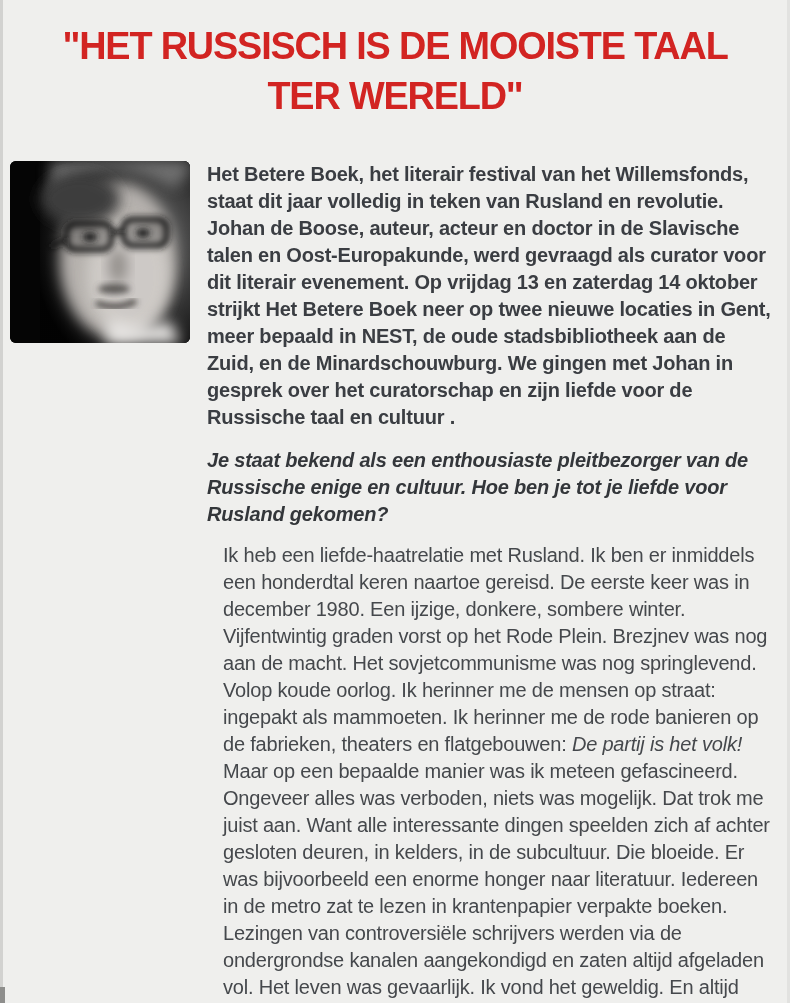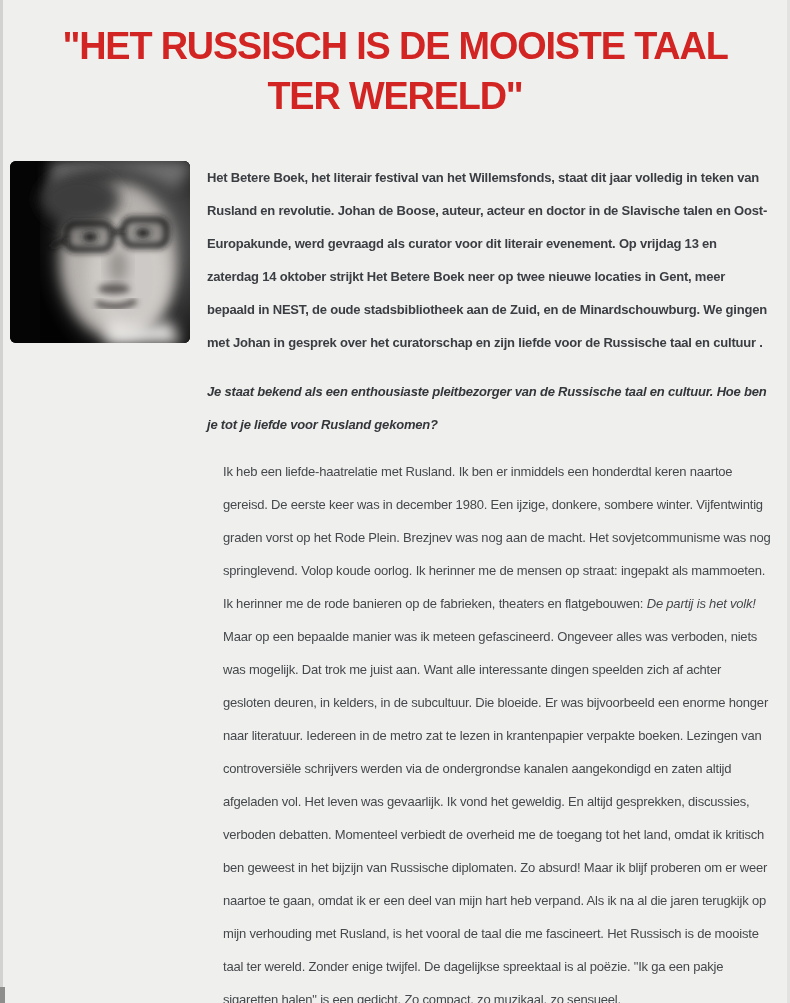--- a/index.html
+++ b/index.html
@@ -51,22 +51,22 @@
     overflow: hidden;
     background: #000;
   }
   .photo-frame svg { display: block; }
   .text-col {
     min-width: 0;
     padding-top: 0;
   }
   .text-col p {
     margin: 0 0 14px 0;
-    font-size: 13px;
-    line-height: 33px;
+    font-size: 20px;
+    line-height: 27px;
     letter-spacing: -0.2px;
   }
   p.intro {
     font-weight: 700;
     color: #3a3d42;
   }
   p.question {
     font-weight: 700;
     font-style: italic;
     color: #33363a;
@@ -133,21 +133,21 @@
 
           <path d="M95,182 L100,158 Q130,170 160,160 L170,182 Z" fill="#e8e6e4" filter="url(#soft)"></path>
         </svg>
       </div>
     </div>
 
     <div class="text-col">
 
       <p class="intro">Het Betere Boek, het literair festival van het Willemsfonds, staat dit jaar volledig in teken van Rusland en revolutie. Johan de Boose, auteur, acteur en doctor in de Slavische talen en Oost-Europakunde, werd gevraagd als curator voor dit literair evenement. Op vrijdag 13 en zaterdag 14 oktober strijkt Het Betere Boek neer op twee nieuwe locaties in Gent, meer bepaald in NEST, de oude stadsbibliotheek aan de Zuid, en de Minardschouwburg. We gingen met Johan in gesprek over het curatorschap en zijn liefde voor de Russische taal en cultuur .</p>
 
-      <p class="question">Je staat bekend als een enthousiaste pleitbezorger van de Russische taal en cultuur. Hoe ben je tot je liefde voor Rusland gekomen?</p>
+      <p class="question">Je staat bekend als een enthousiaste pleitbezorger van de Russische enige en cultuur. Hoe ben je tot je liefde voor Rusland gekomen?</p>
 
       <p class="answer"><span>Ik heb een liefde-haatrelatie met Rusland. Ik ben er inmiddels een honderdtal keren naartoe gereisd. De eerste keer was in december 1980. Een ijzige, donkere, sombere winter. Vijfentwintig graden vorst op het Rode Plein. Brezjnev was nog aan de macht. Het sovjetcommunisme was nog springlevend. Volop koude oorlog. Ik herinner me de mensen op straat: ingepakt als mammoeten. Ik herinner me de rode banieren op de fabrieken, theaters en flatgebouwen: </span><em>De partij is het volk!</em><span> Maar op een bepaalde manier was ik meteen gefascineerd. Ongeveer alles was verboden, niets was mogelijk. Dat trok me juist aan. Want alle interessante dingen speelden zich af achter gesloten deuren, in kelders, in de subcultuur. Die bloeide. Er was bijvoorbeeld een enorme honger naar literatuur. Iedereen in de metro zat te lezen in krantenpapier verpakte boeken. Lezingen van controversiële schrijvers werden via de ondergrondse kanalen aangekondigd en zaten altijd afgeladen vol. Het leven was gevaarlijk. Ik vond het geweldig. En altijd gesprekken, discussies, verboden debatten. Momenteel verbiedt de overheid me de toegang tot het land, omdat ik kritisch ben geweest in het bijzijn van Russische diplomaten. Zo absurd! Maar ik blijf proberen om er weer naartoe te gaan, omdat ik er een deel van mijn hart heb verpand. Als ik na al die jaren terugkijk op mijn verhouding met Rusland, is het vooral de taal die me fascineert. Het Russisch is de mooiste taal ter wereld. Zonder enige twijfel. De dagelijkse spreektaal is al poëzie. "Ik ga een pakje sigaretten halen" is een gedicht. Zo compact, zo muzikaal, zo sensueel.</span></p>
 
       <p class="question q-last">Het Betere Boek staat dit jaar in het teken van de Rusland en de revolutie. Wat is jouw insteek?</p>
 
     </div>
   </div>
 
   <div class="edge-notch"></div>
 </div>

